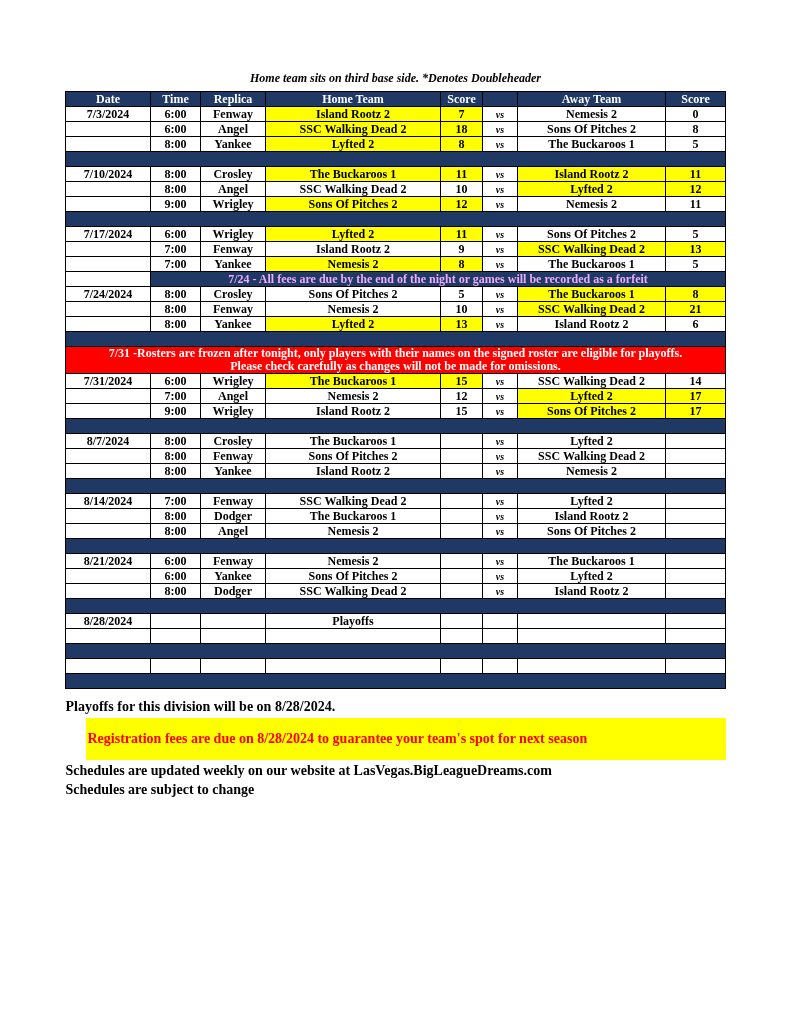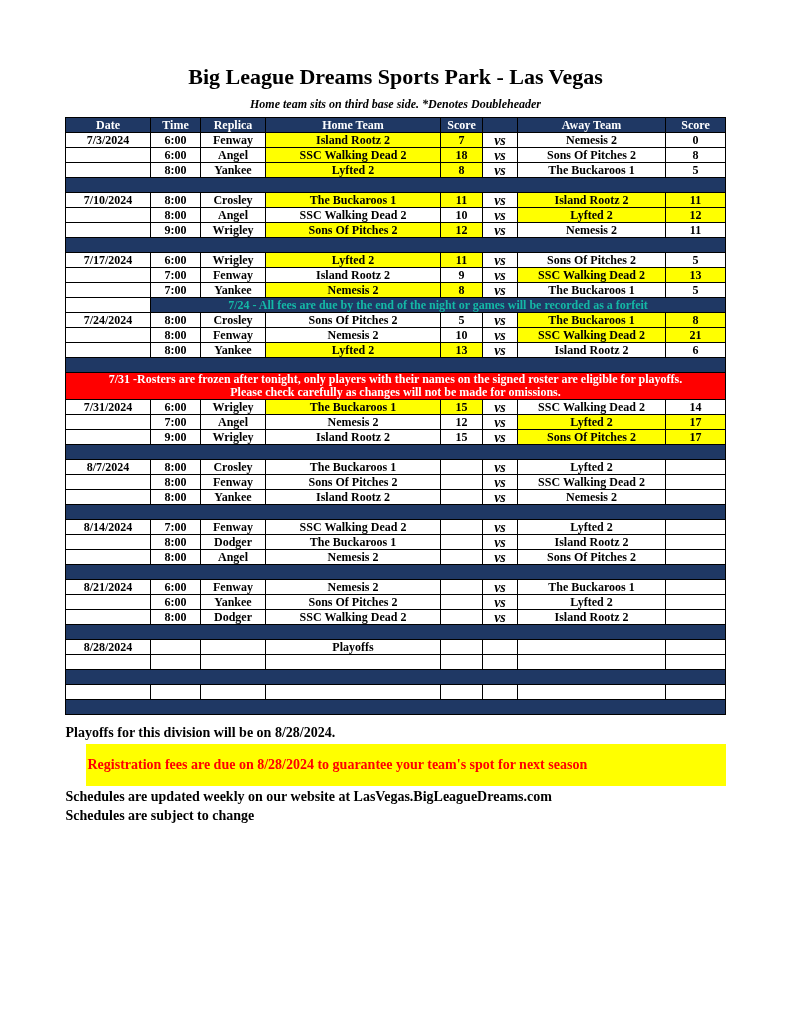--- a/index.html
+++ b/index.html
@@ -55,54 +55,53 @@
     overflow: hidden;
   }
   .schedule thead th {
     background: var(--color-navy);
     color: #fff;
     font-size: 12px;
   }
   .sep-band { background: var(--color-navy); }
   .note-blue {
     background: var(--color-navy);
-    color: #14b8a6;
+    color: #f0abfc;
     font-size: 11px;
   }
   .note-red {
     background: var(--color-red);
     color: #fff;
     font-size: 12px;
     height: auto;
     line-height: 14px;
     padding: 2px 0;
   }
   .win { background: var(--color-yellow); }
-  td.vs { font-style: italic; font-size: 14px; }
+  td.vs { font-style: italic; font-size: 10px; }
   .footer {
     width: 660px;
     margin: 10px auto 0;
   }
   .footer-line {
     font-size: 14px;
     font-weight: bold;
     margin: 3px 0;
   }
   .footer-highlight {
     background: var(--color-yellow);
     color: var(--color-red);
     padding: 13px 2px;
     margin-left: 20px;
   }
 </style>
 </head>
 <body>
 
 <div class="page">
-  <h1 class="page-title">Big League Dreams Sports Park - Las Vegas</h1>
   <div class="base-note">Home team sits on third base side.  *Denotes Doubleheader</div>
 
   <table class="schedule">
     <colgroup>
       <col style="width:85px">
         <col style="width:50px">
         <col style="width:65px">
         <col style="width:175px">
       <col style="width:42px">
         <col style="width:35px">

